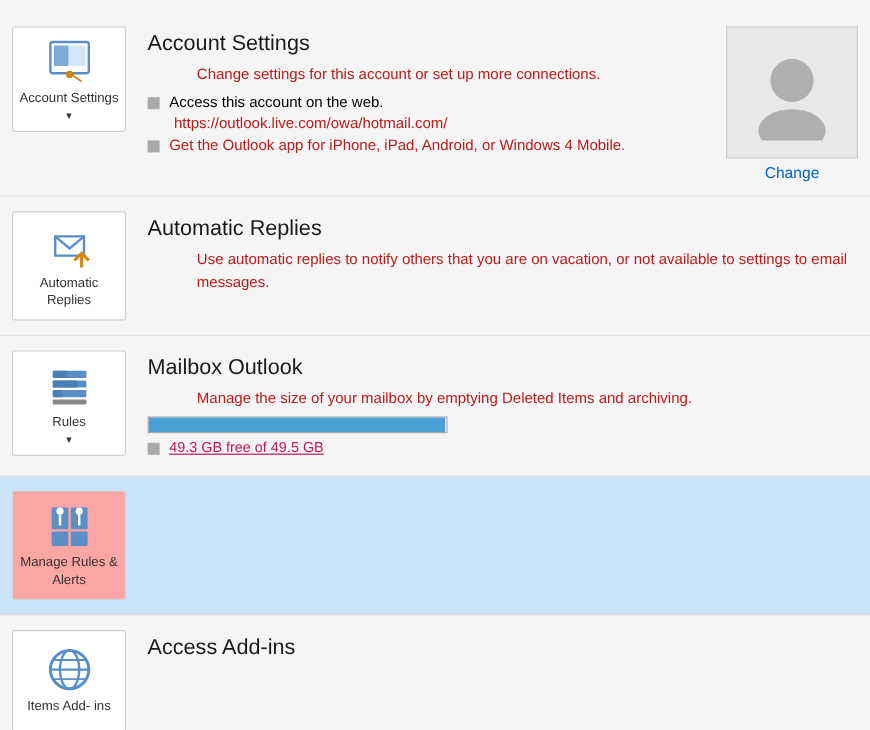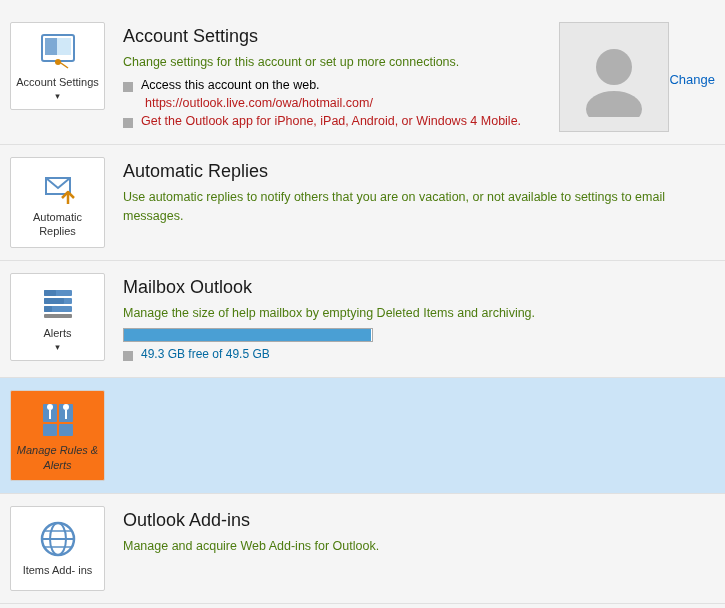--- a/index.html
+++ b/index.html
@@ -61,46 +61,48 @@
       padding-top: 4px;
     }
     .section-title {
       font-size: 18px;
       font-weight: 300;
       color: #1a1a1a;
       margin-bottom: 6px;
     }
     .section-desc {
       font-size: 12.5px;
-      color: #4d7c0f;
+      color: #b91c1c;
       margin-bottom: 6px;
       line-height: 1.5;
+      margin-left: 41px;
     }
     .bullet-item {
       display: flex;
-      align-items: flex-end;
+      align-items: center;
       margin-bottom: 4px;
       font-size: 12.5px;
     }
     .bullet-small {
       width: 10px;
       height: 10px;
       background: #aaa;
       margin-right: 8px;
       margin-top: 2px;
       flex-shrink: 0;
       display: inline-block;
     }
     a.link {
       color: #b91c1c;
       text-decoration: none;
       font-size: 12.5px;
     }
     .avatar-area {
       display: flex;
+      flex-direction: column;
       align-items: center;
       margin-left: 27px;
       flex-shrink: 0;
     }
     .avatar-box {
       width: 110px;
       height: 110px;
       border: 1px solid #ccc;
       background: #e8e8e8;
       display: flex;
@@ -125,21 +127,22 @@
       background: white;
       margin-bottom: 5px;
       margin-top: 4px;
     }
     .progress-bar-fill {
       height: 100%;
       background: #4a9fd4;
     }
     .storage-text {
       font-size: 12px;
-      color: #0369a1;
+      color: #be185d;
+      text-decoration: underline;
     }
 
     .dropdown-arrow {
       font-size: 9px;
       color: #333;
       margin-top: 2px;
     }
   </style>
 </head>
 <body>
@@ -213,38 +216,38 @@
         <svg viewBox="0 0 40 40" xmlns="http://www.w3.org/2000/svg">
           <rect x="6" y="8" width="28" height="6" rx="1" fill="#5a8fc5"></rect>
           <rect x="6" y="8" width="12" height="6" rx="1" fill="#4a7fb5"></rect>
           <rect x="6" y="16" width="28" height="6" rx="1" fill="#5a8fc5"></rect>
           <rect x="6" y="16" width="20" height="6" rx="1" fill="#4a7fb5"></rect>
           <rect x="6" y="24" width="28" height="6" rx="1" fill="#5a8fc5"></rect>
           <rect x="6" y="24" width="8" height="6" rx="1" fill="#4a7fb5"></rect>
           <rect x="6" y="32" width="28" height="4" rx="1" fill="#888"></rect>
         </svg>
       </div>
-      <div class="icon-label">Alerts</div>
+      <div class="icon-label">Rules</div>
       <div class="dropdown-arrow">▾</div>
     </div>
     <div class="section-content">
       <div class="section-title">Mailbox Outlook</div>
-      <div class="section-desc">Manage the size of help mailbox by emptying Deleted Items and archiving.</div>
+      <div class="section-desc">Manage the size of your mailbox by emptying Deleted Items and archiving.</div>
       <div class="progress-bar-container">
         <div class="progress-bar-fill" style="width: 99.6%;"></div>
       </div>
       <div class="bullet-item">
         <span class="bullet-small"></span>
         <span class="storage-text">49.3 GB free of 49.5 GB</span>
       </div>
     </div>
   </div>
 
   <div class="section active">
-    <div class="icon-tile" style="background: #f97316; font-style: italic;">
+    <div class="icon-tile" style="background: #fca5a5;">
       <div class="icon-img">
         <svg viewBox="0 0 40 40" xmlns="http://www.w3.org/2000/svg">
           <rect x="5" y="5" width="14" height="18" rx="1" fill="#5a8fc5"></rect>
           <rect x="21" y="5" width="14" height="18" rx="1" fill="#5a8fc5"></rect>
           <rect x="5" y="25" width="14" height="12" rx="1" fill="#5a8fc5"></rect>
           <rect x="21" y="25" width="14" height="12" rx="1" fill="#5a8fc5"></rect>
           <circle cx="12" cy="8" r="3" fill="white"></circle>
           <circle cx="28" cy="8" r="3" fill="white"></circle>
           <line x1="12" y1="11" x2="12" y2="20" stroke="white" stroke-width="2"></line>
           <line x1="28" y1="11" x2="28" y2="20" stroke="white" stroke-width="2"></line>
@@ -265,18 +268,17 @@
           <ellipse cx="20" cy="20" rx="8" ry="16" fill="none" stroke="#5a8fc5" stroke-width="2"></ellipse>
           <line x1="4" y1="20" x2="36" y2="20" stroke="#5a8fc5" stroke-width="2"></line>
           <line x1="6" y1="12" x2="34" y2="12" stroke="#5a8fc5" stroke-width="1.5"></line>
           <line x1="6" y1="28" x2="34" y2="28" stroke="#5a8fc5" stroke-width="1.5"></line>
         </svg>
       </div>
       <div class="icon-label">Items Add-
 ins</div>
     </div>
     <div class="section-content">
-      <div class="section-title">Outlook Add-ins</div>
-      <div class="section-desc">Manage and acquire Web Add-ins for Outlook.</div>
+      <div class="section-title">Access Add-ins</div>
     </div>
   </div>
 
 </div>
 
 </body></html>

